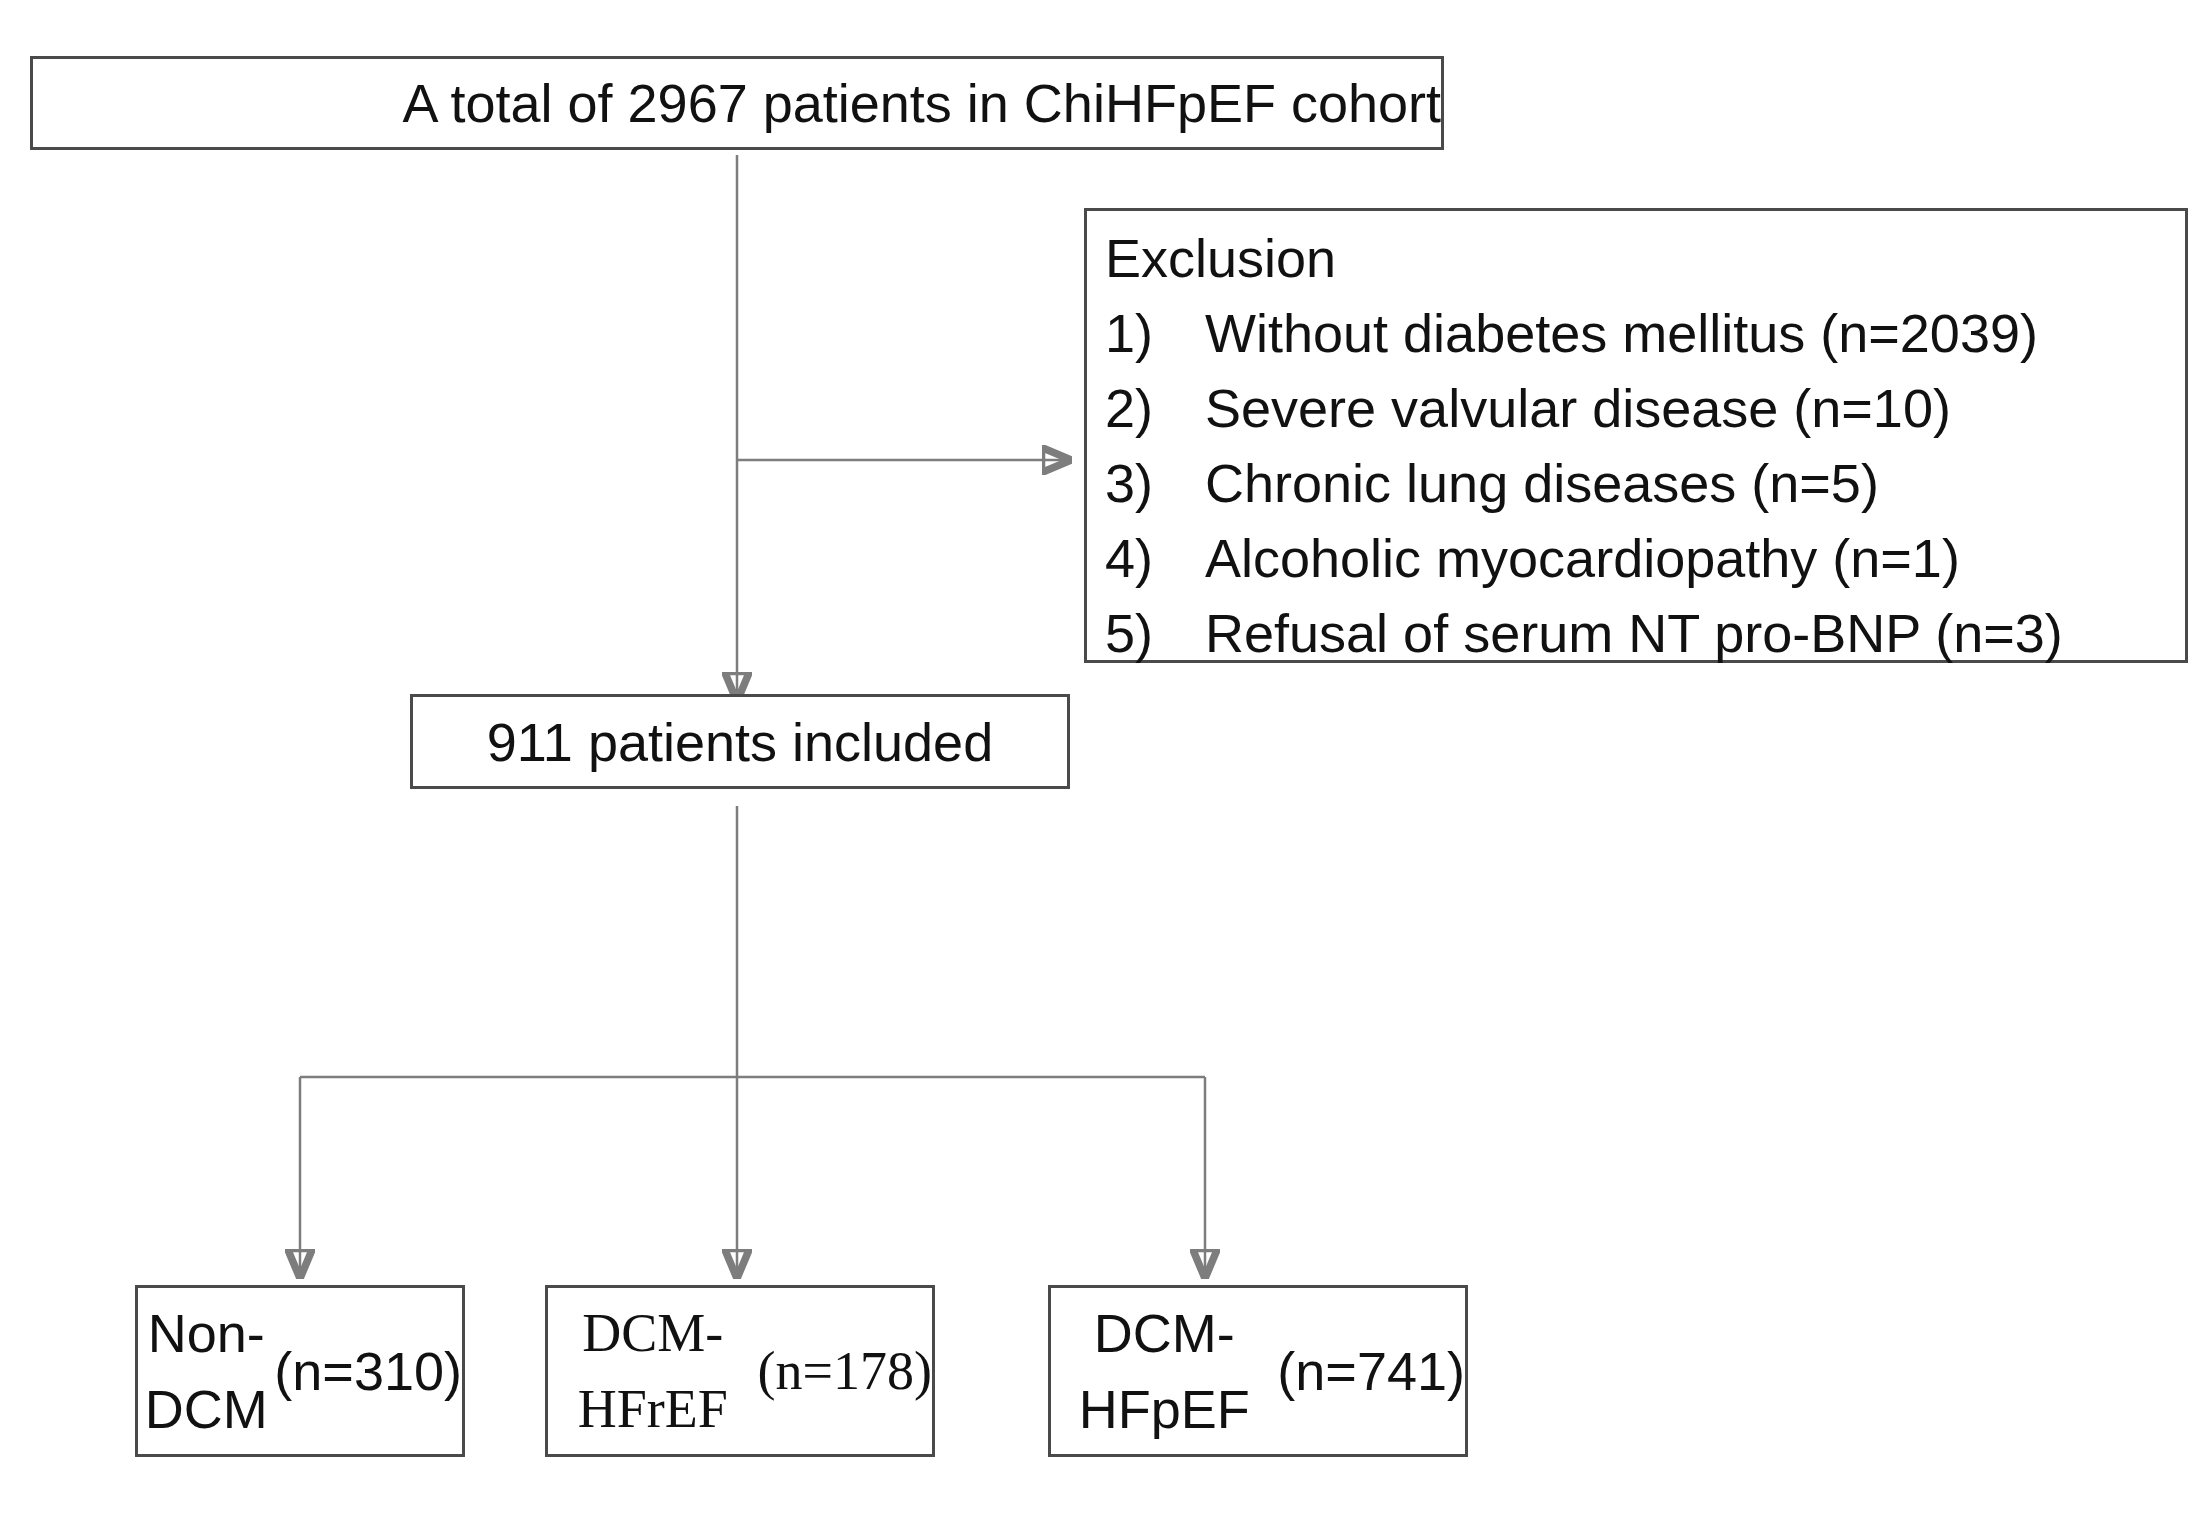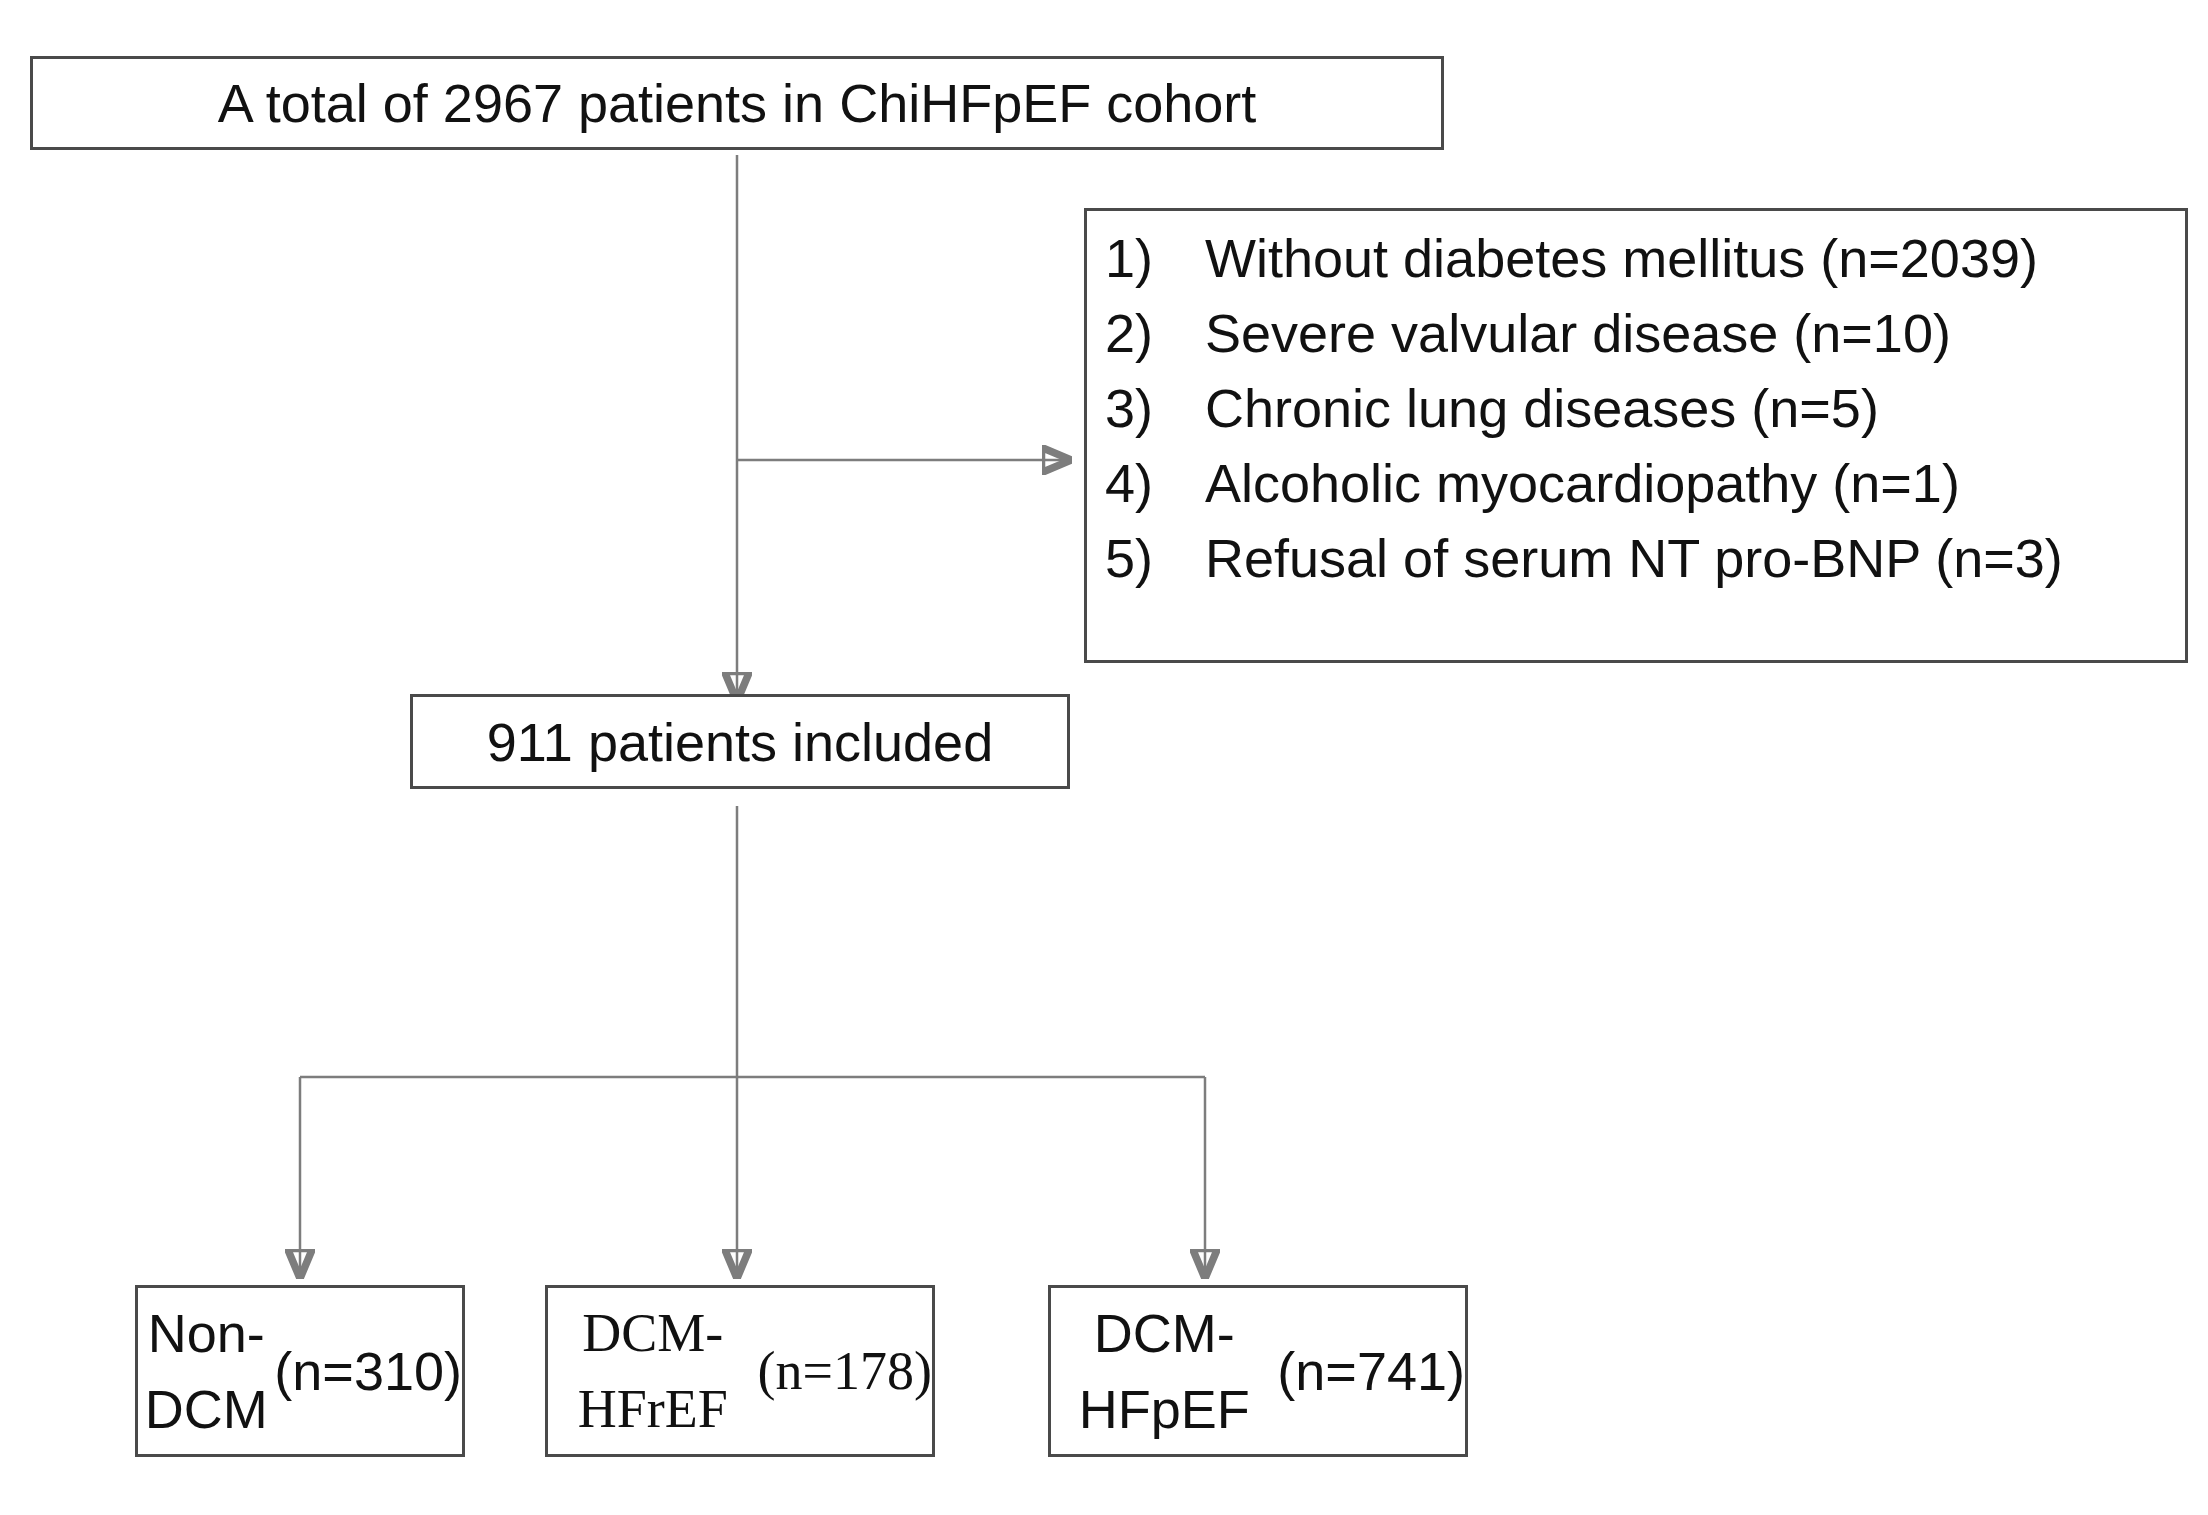--- a/index.html
+++ b/index.html
@@ -43,20 +43,21 @@
     display: flex;
     align-items: center;
     justify-content: center;
     text-align: center;
   }
   .top-box {
     left: 30px;
     top: 56px;
     width: 1414px;
     height: 94px;
+    justify-content: flex-end;
   }
   .exclusion-box {
     left: 1084px;
     top: 208px;
     width: 1104px;
     height: 455px;
     padding: 10px 14px 0 18px;
   }
   .excl-title {
     line-height: 75px;
@@ -103,20 +104,21 @@
     <path d="M300,1077 H1205"></path>
     <path d="M300,1077 V1277" marker-end="url(#arrowhead)"></path>
     <path d="M1205,1077 V1277" marker-end="url(#arrowhead)"></path>
   </svg>
 
   <div class="box center top-box">
     <span>A total of 2967 patients in ChiHFpEF cohort</span>
   </div>
 
   <div class="box exclusion-box">
+    <div class="excl-title">Exclusion</div>
     <div class="excl-row">
       <span class="excl-num">1)</span>
       <span>Without diabetes mellitus (n=2039)</span>
     </div>
     <div class="excl-row">
       <span class="excl-num">2)</span>
       <span>Severe valvular disease (n=10)</span>
     </div>
     <div class="excl-row">
       <span class="excl-num">3)</span>

